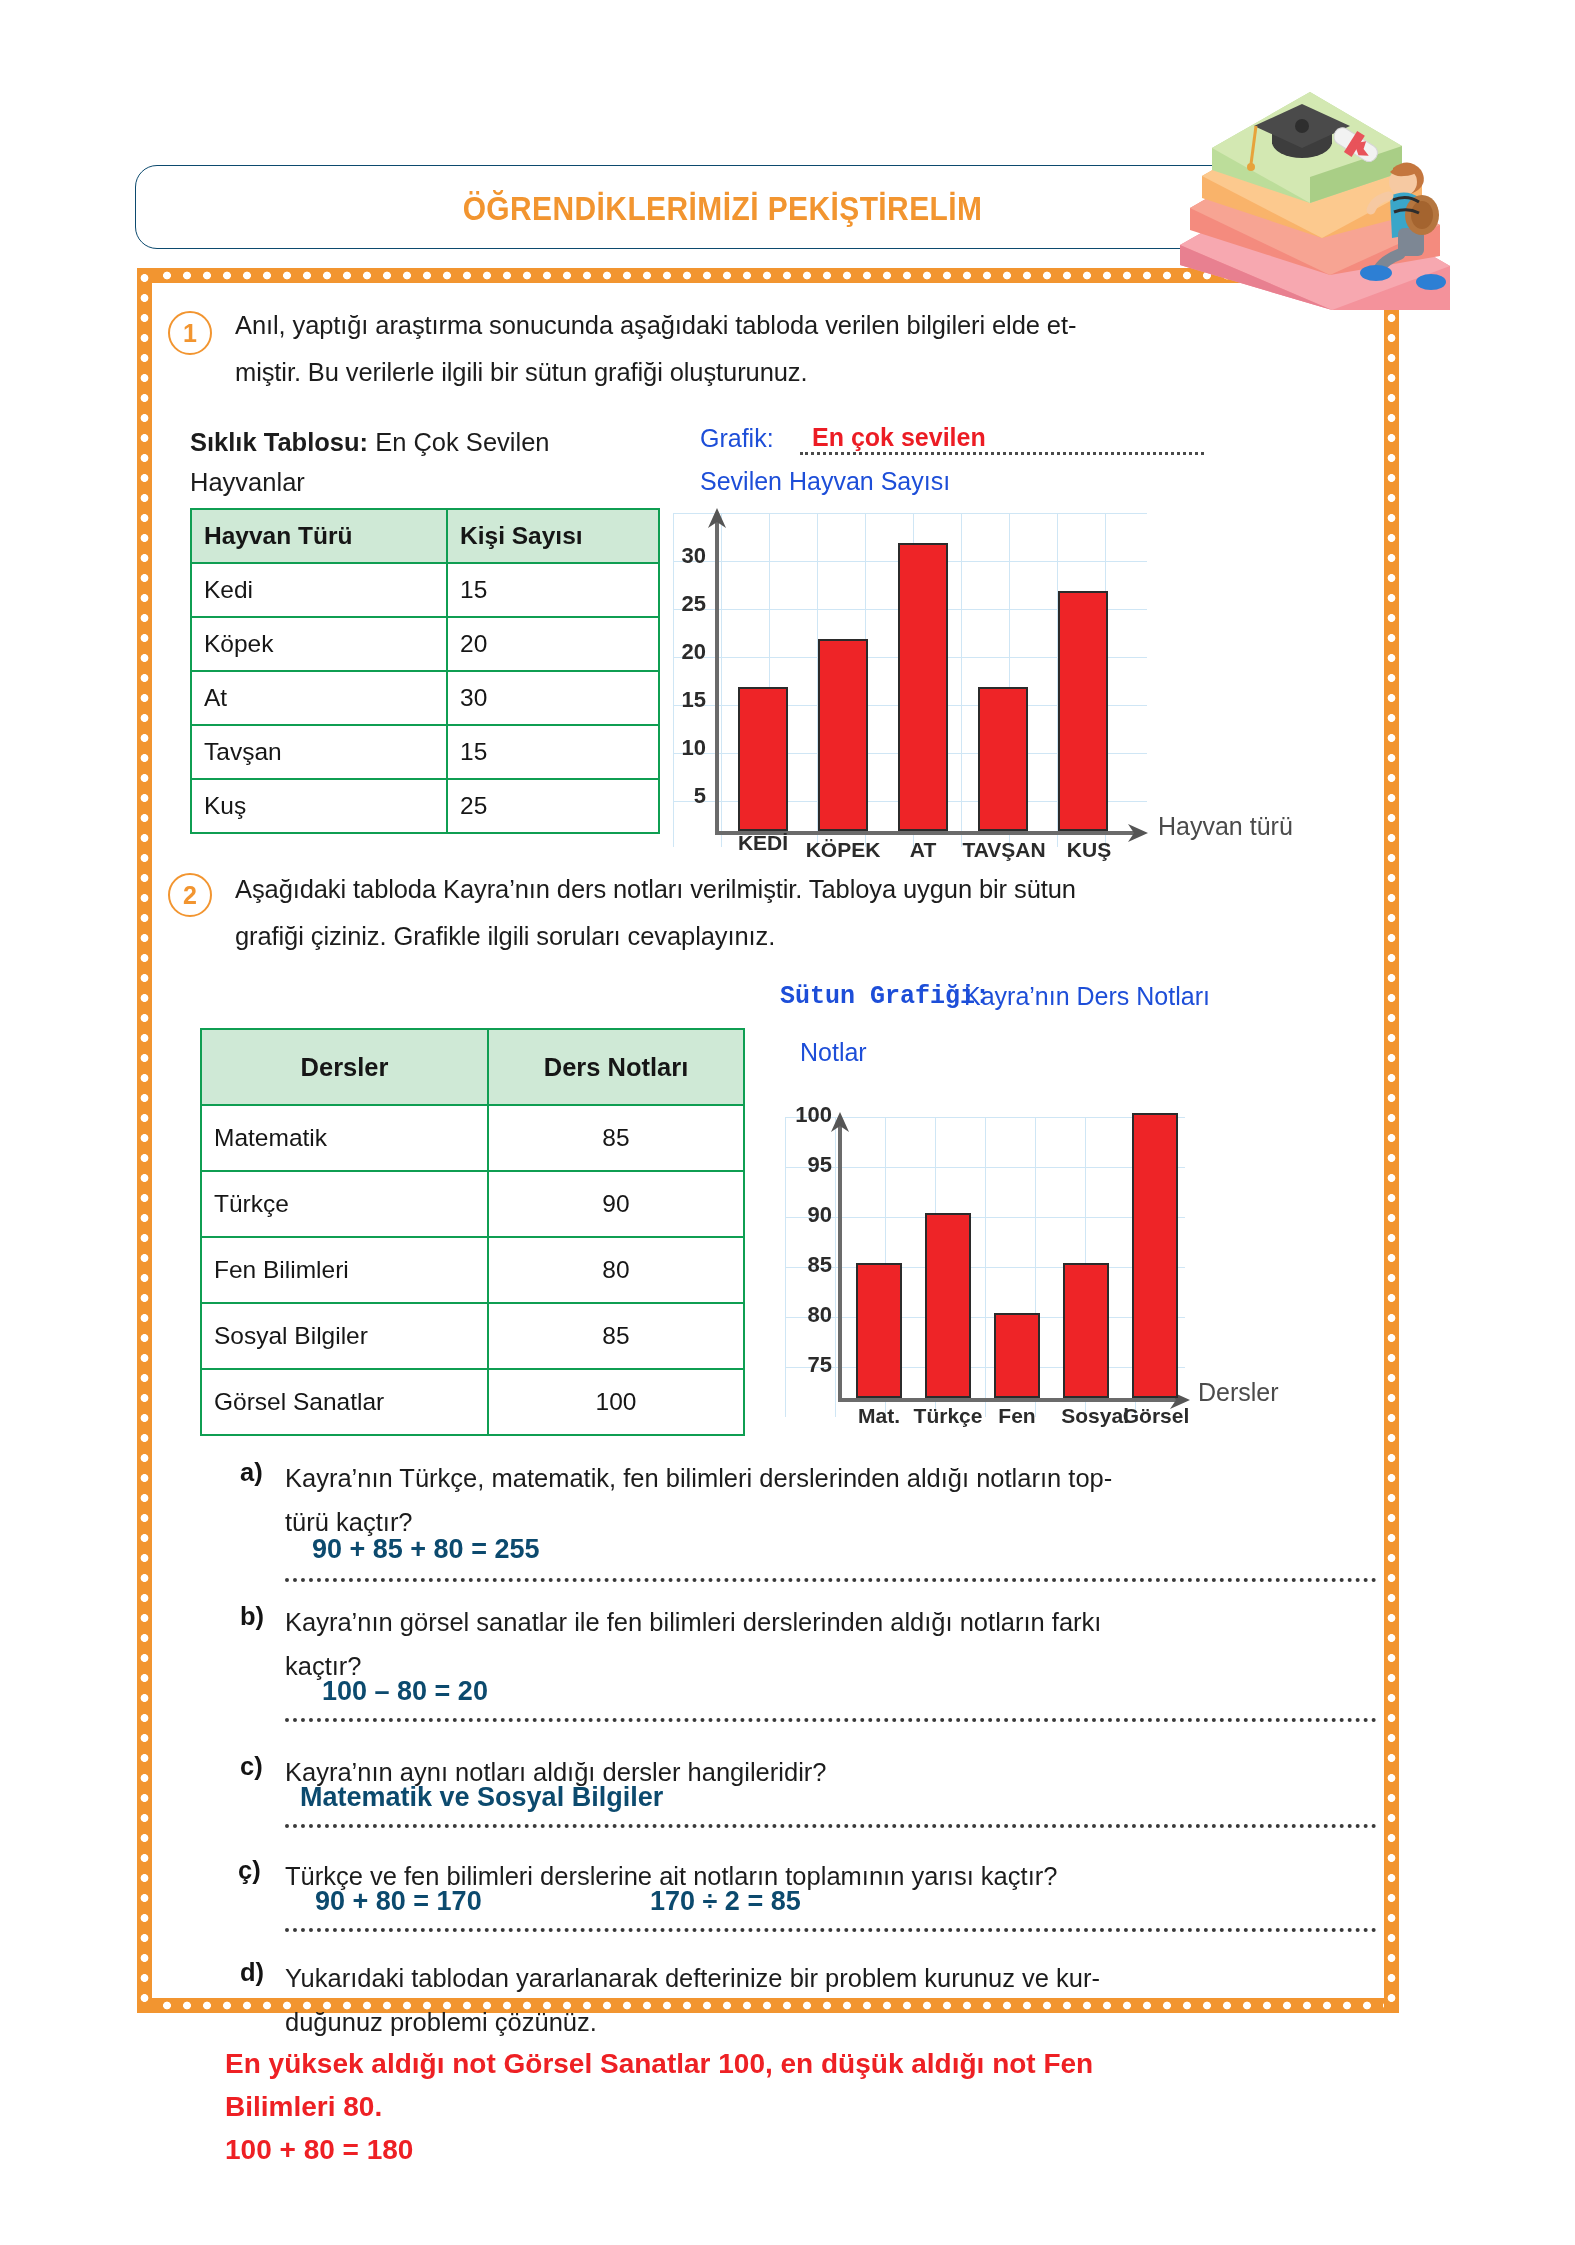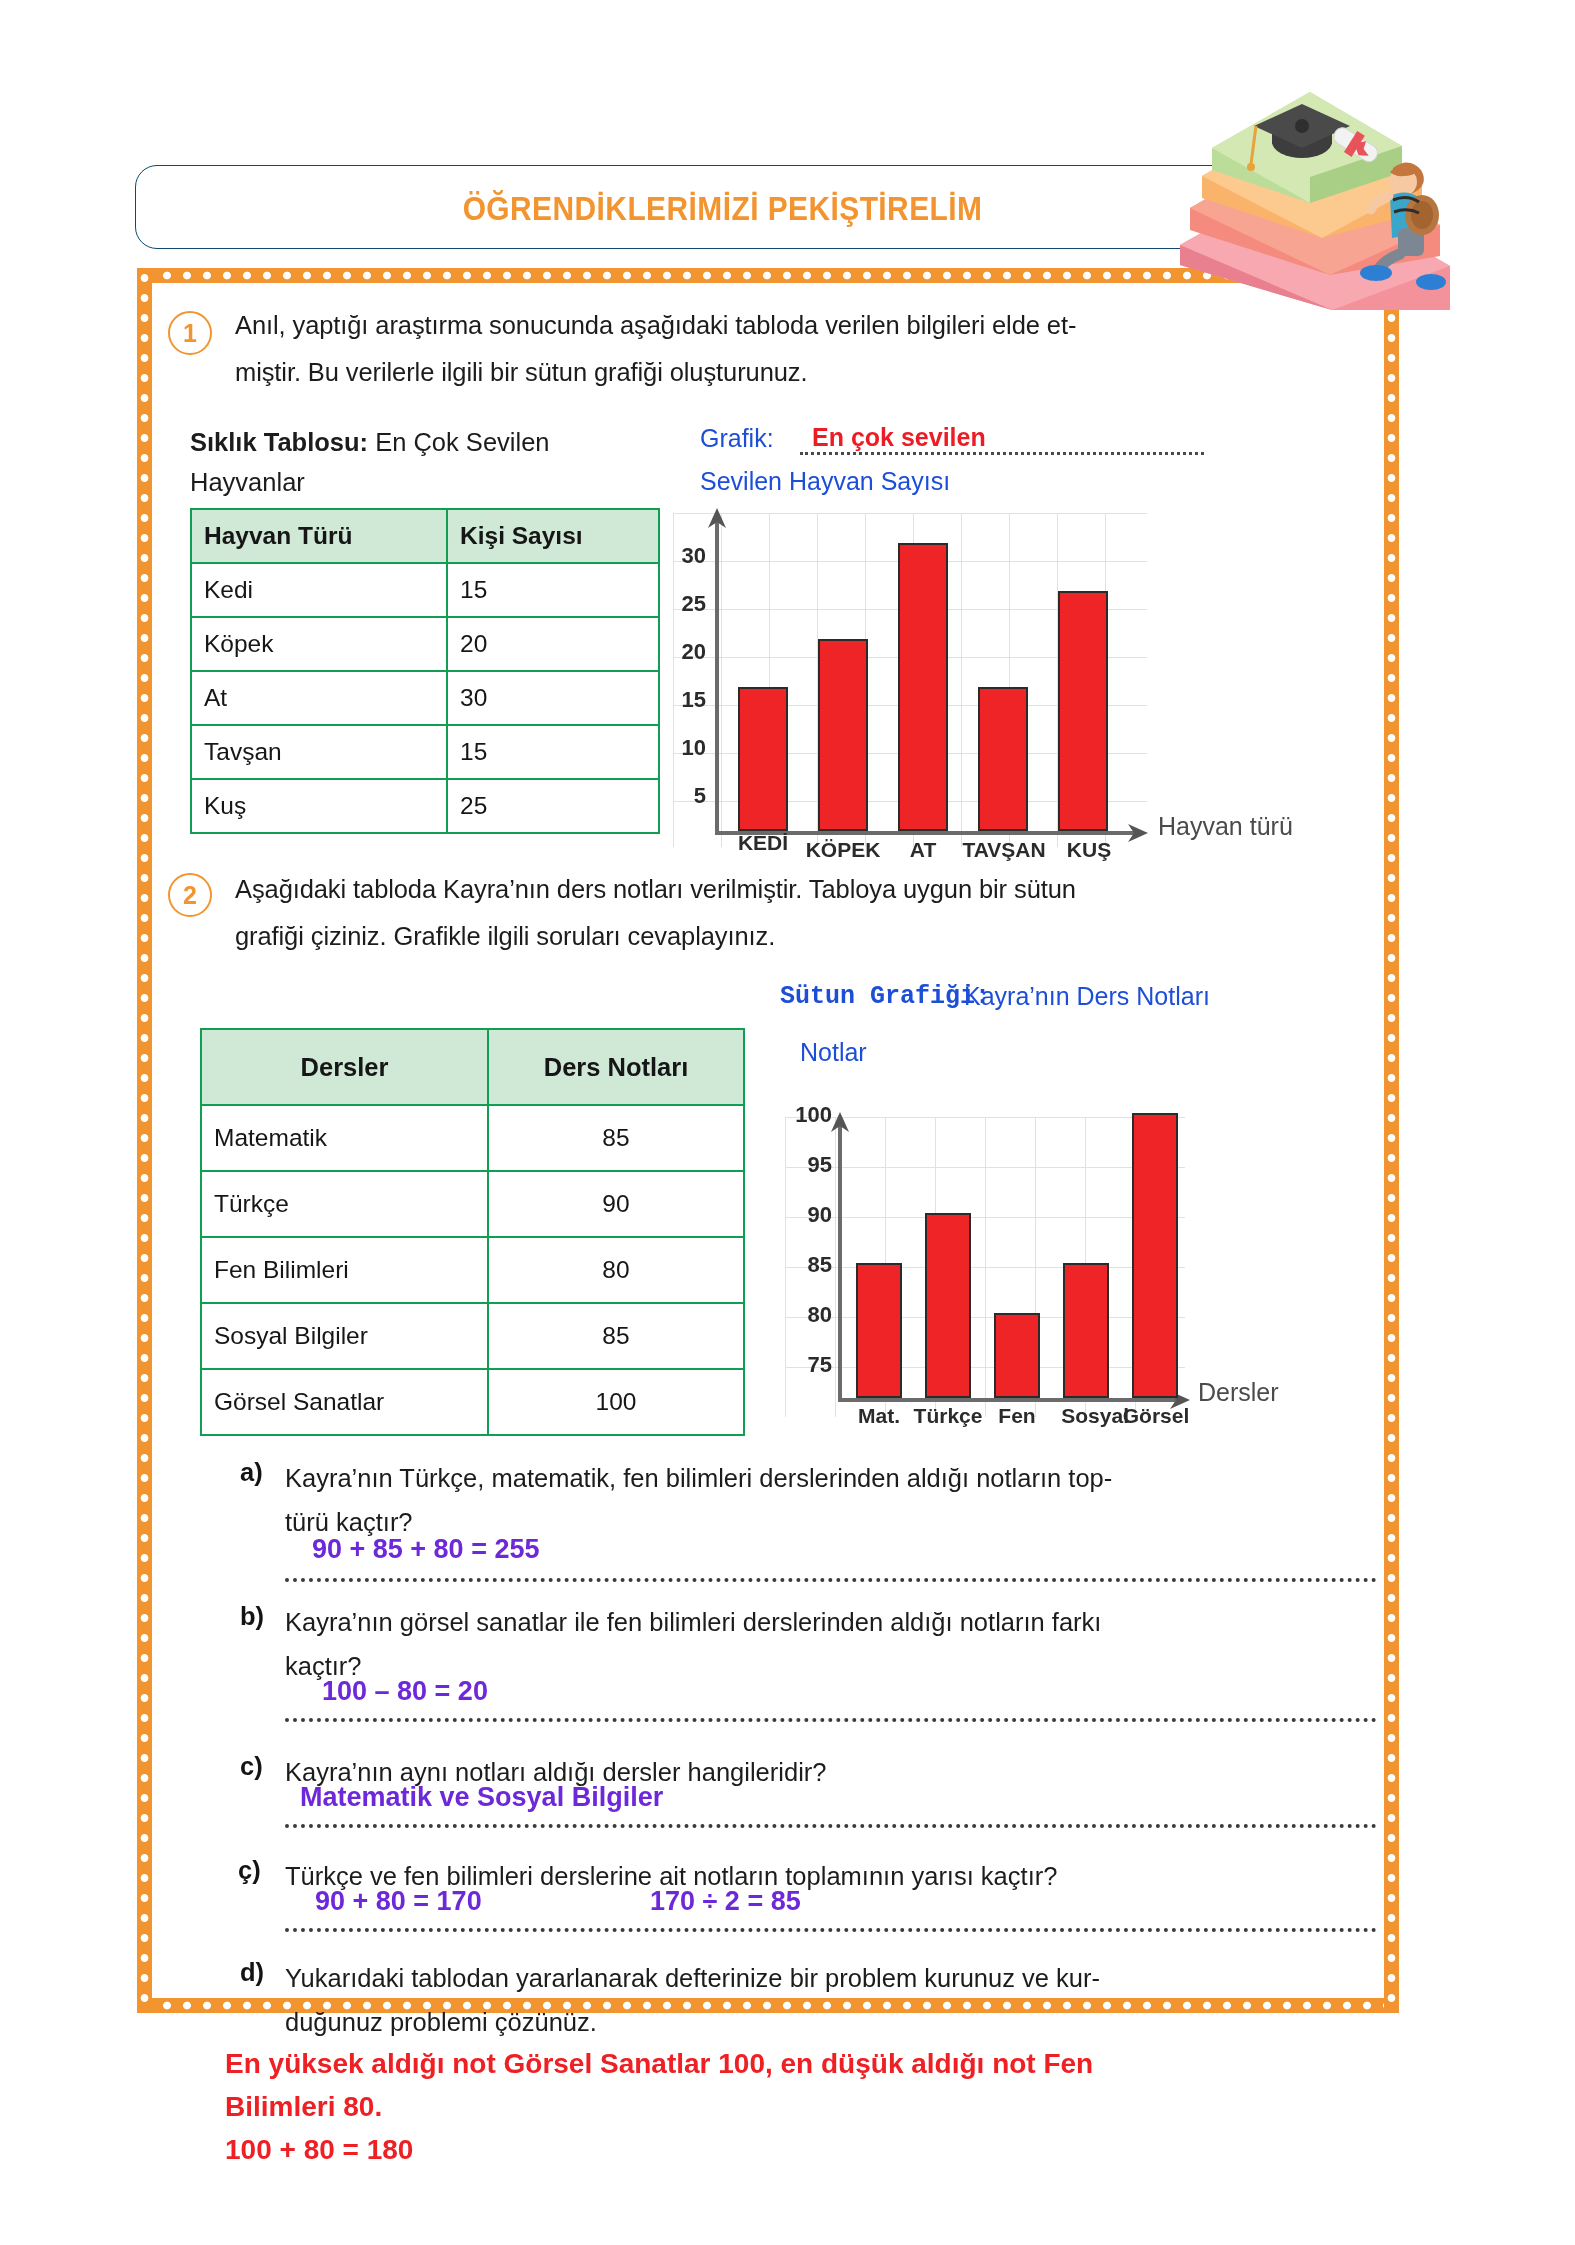--- a/index.html
+++ b/index.html
@@ -213,21 +213,21 @@
   .ans-question {
     position: absolute;
     font-size: 25.5px;
     line-height: 44px;
     color: #1c1c1c;
   }
   .ans-written {
     position: absolute;
     font-size: 27px;
     font-weight: bold;
-    color: #6d28d9;
+    color: #0c4a6e;
     white-space: nowrap;
   }
   .ans-dotline {
     position: absolute;
     border-bottom: 4px dotted #3a3a3a;
   }
   .final-answer {
     position: absolute;
     font-size: 28px;
     line-height: 43px;

